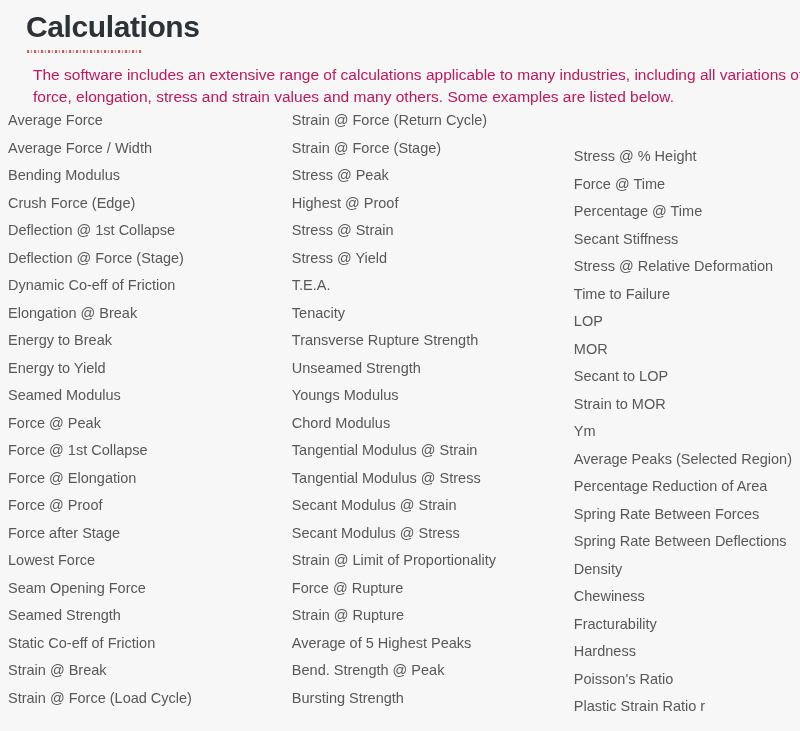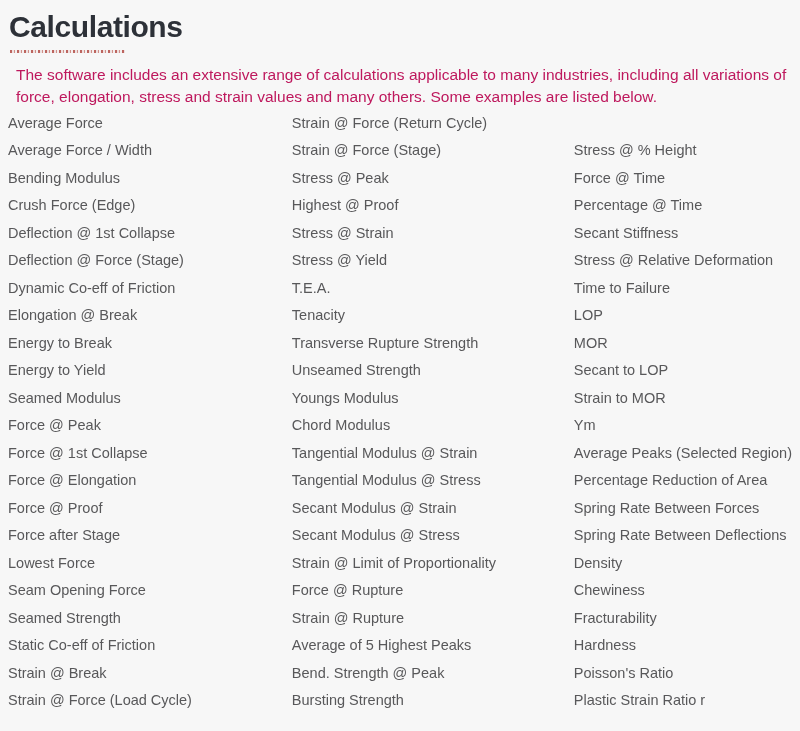--- a/index.html
+++ b/index.html
@@ -11,21 +11,21 @@
     height: 731px;
     background: #f7f7f7;
     font-family: "Liberation Sans", sans-serif;
     overflow: hidden;
   }
   .page {
     position: relative;
     width: 800px;
     height: 731px;
     box-sizing: border-box;
-    padding: 0 8px;
+    padding: 0 25px;
   }
   .page-title {
     margin: 0;
     padding: 10px 0 0 1px;
     font-size: 30px;
     line-height: 34px;
     font-weight: bold;
     color: #2d3138;
     letter-spacing: -0.4px;
   }
@@ -44,25 +44,25 @@
   }
   .intro {
     margin: 11px 0 0 8px;
     width: 782px;
     font-size: 15.5px;
     line-height: 21.5px;
     color: #be185d;
   }
   .columns {
     position: absolute;
-    top: 101px;
+    top: 107px;
     left: 8px;
     width: 784px;
     display: flex;
-    align-items: flex-end;
+    align-items: flex-start;
     gap: 28px;
   }
   .column {
     display: flex;
     flex-direction: column;
   }
   .col-1 { width: 278px; }
   .col-2 { width: 276px; }
   .col-3 { width: 230px; margin-top: 36px; }
   .calc-item {

